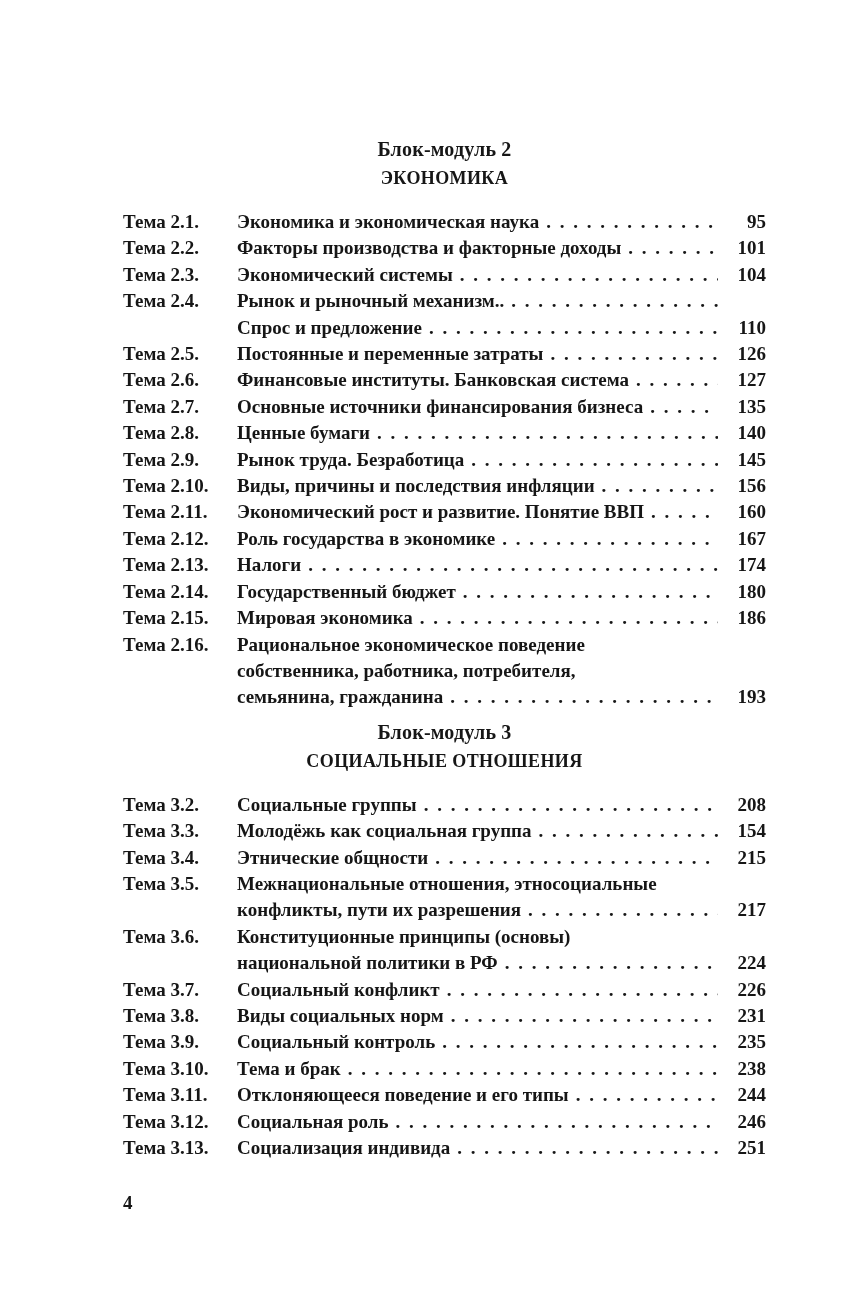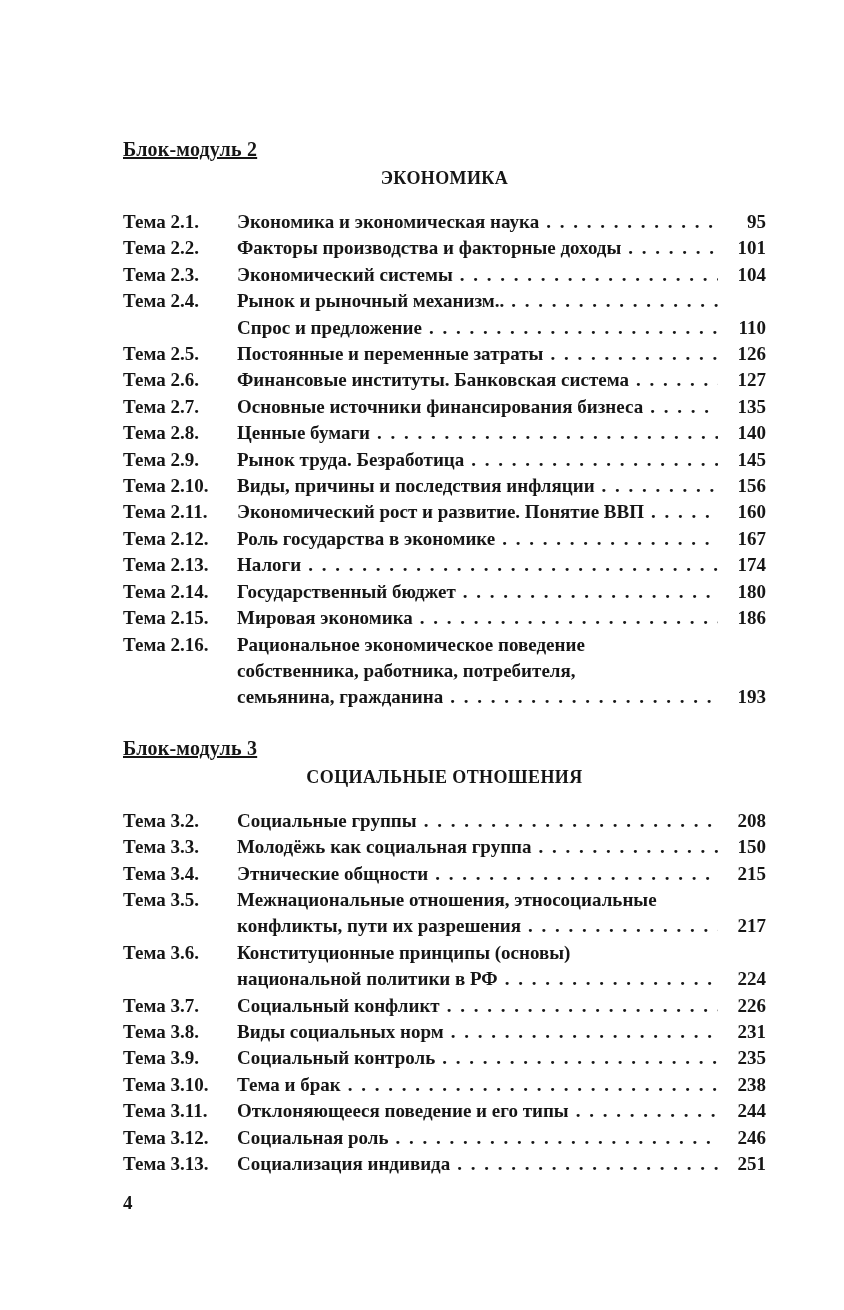--- a/index.html
+++ b/index.html
@@ -17,27 +17,27 @@
     color: #161616;
     -webkit-font-smoothing: antialiased;
   }
   .content {
     position: absolute;
     left: 123px;
     top: 136px;
     width: 643px;
   }
   .toc-section + .toc-section {
-    margin-top: 24px;
+    margin-top: 8px;
   }
   .module-label {
+    text-align: center;
     font-size: 20px;
     line-height: 27px;
     letter-spacing: 0.2px;
-    text-decoration: underline;
   }
   .module-name {
     text-align: center;
     font-size: 18px;
     line-height: 30px;
     letter-spacing: 0.4px;
   }
   .toc-list {
     margin-top: 16px;
   }
@@ -230,21 +230,21 @@
     <span class="cell-label">Тема 3.2.</span>
     <span class="cell-text">Социальные группы</span>
     <span class="cell-dots"></span>
     <span class="cell-page">208</span>
   </div>
 
   <div class="toc-line">
     <span class="cell-label">Тема 3.3.</span>
     <span class="cell-text">Молодёжь как социальная группа</span>
     <span class="cell-dots"></span>
-    <span class="cell-page">150</span>
+    <span class="cell-page">154</span>
   </div>
 
   <div class="toc-line">
     <span class="cell-label">Тема 3.4.</span>
     <span class="cell-text">Этнические общности</span>
     <span class="cell-dots"></span>
     <span class="cell-page">215</span>
   </div>
 
   <div class="toc-line">

